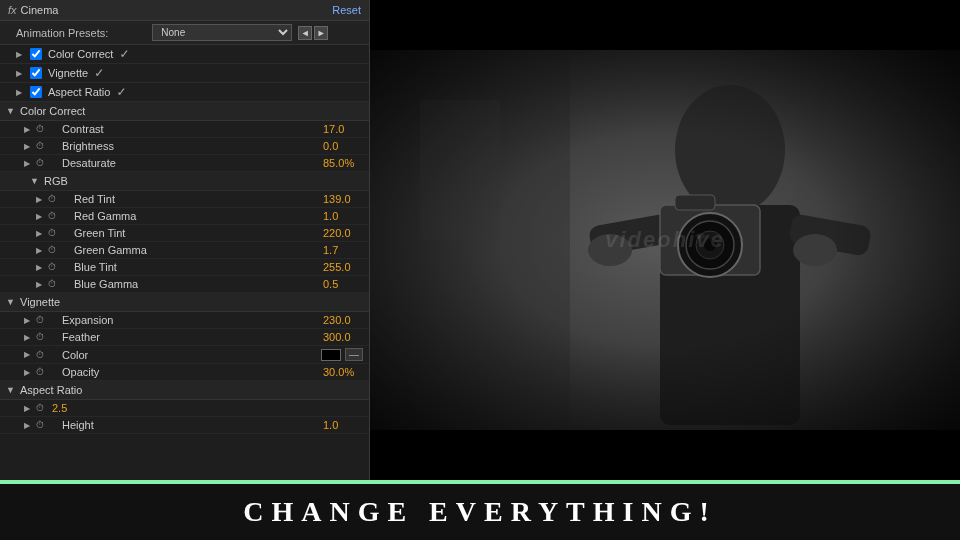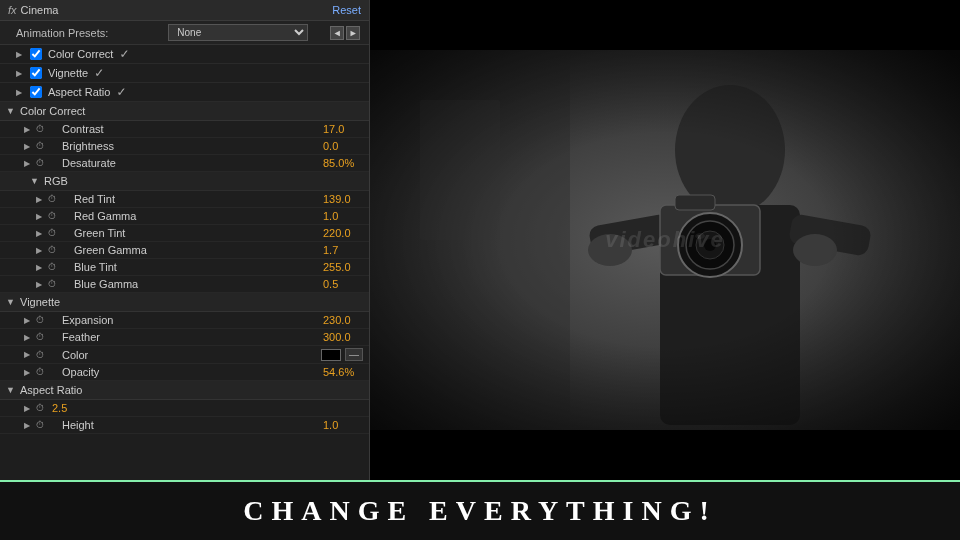--- a/index.html
+++ b/index.html
@@ -70,21 +70,21 @@
       cursor: pointer;
     }
 
     
     .anim-presets-row {
       display: flex;
       align-items: center;
       padding: 3px 8px 3px 16px;
       background: #222;
       border-bottom: 1px solid #333;
-      gap: 20px;
+      gap: 4px;
     }
 
     .anim-label {
       color: #bbb;
       font-size: 11px;
       white-space: nowrap;
     }
 
     .anim-select {
       background: #333;
@@ -318,21 +318,21 @@
       letter-spacing: 2px;
     }
 
     
     .bottom-banner {
       height: 60px;
       background: #111;
       display: flex;
       align-items: center;
       justify-content: center;
-      border-top: 2px solid #86efac;
+      border-top: 4px solid #86efac;
     }
 
     .banner-text {
       color: #ffffff;
       font-size: 28px;
       font-weight: bold;
       letter-spacing: 8px;
       text-transform: uppercase;
       font-family: 'Times New Roman', serif;
     }
@@ -487,21 +487,21 @@
         <span class="prop-row-name">Color</span>
         <div class="color-swatch">
           <div class="color-box"></div>
           <span class="color-reset">—</span>
         </div>
       </div>
       <div class="prop-row">
         <span class="prop-row-arrow">▶</span>
         <span class="stopwatch-icon">⏱</span>
         <span class="prop-row-name">Opacity</span>
-        <span class="prop-value yellow">54.6%</span>
+        <span class="prop-value yellow">30.0%</span>
       </div>
 
       <div class="section-header">
         <span class="section-arrow">▼</span>
         <span class="section-name">Aspect Ratio</span>
       </div>
 
       <div class="prop-row">
         <span class="prop-row-arrow">▶</span>
         <span class="stopwatch-icon">⏱</span>

